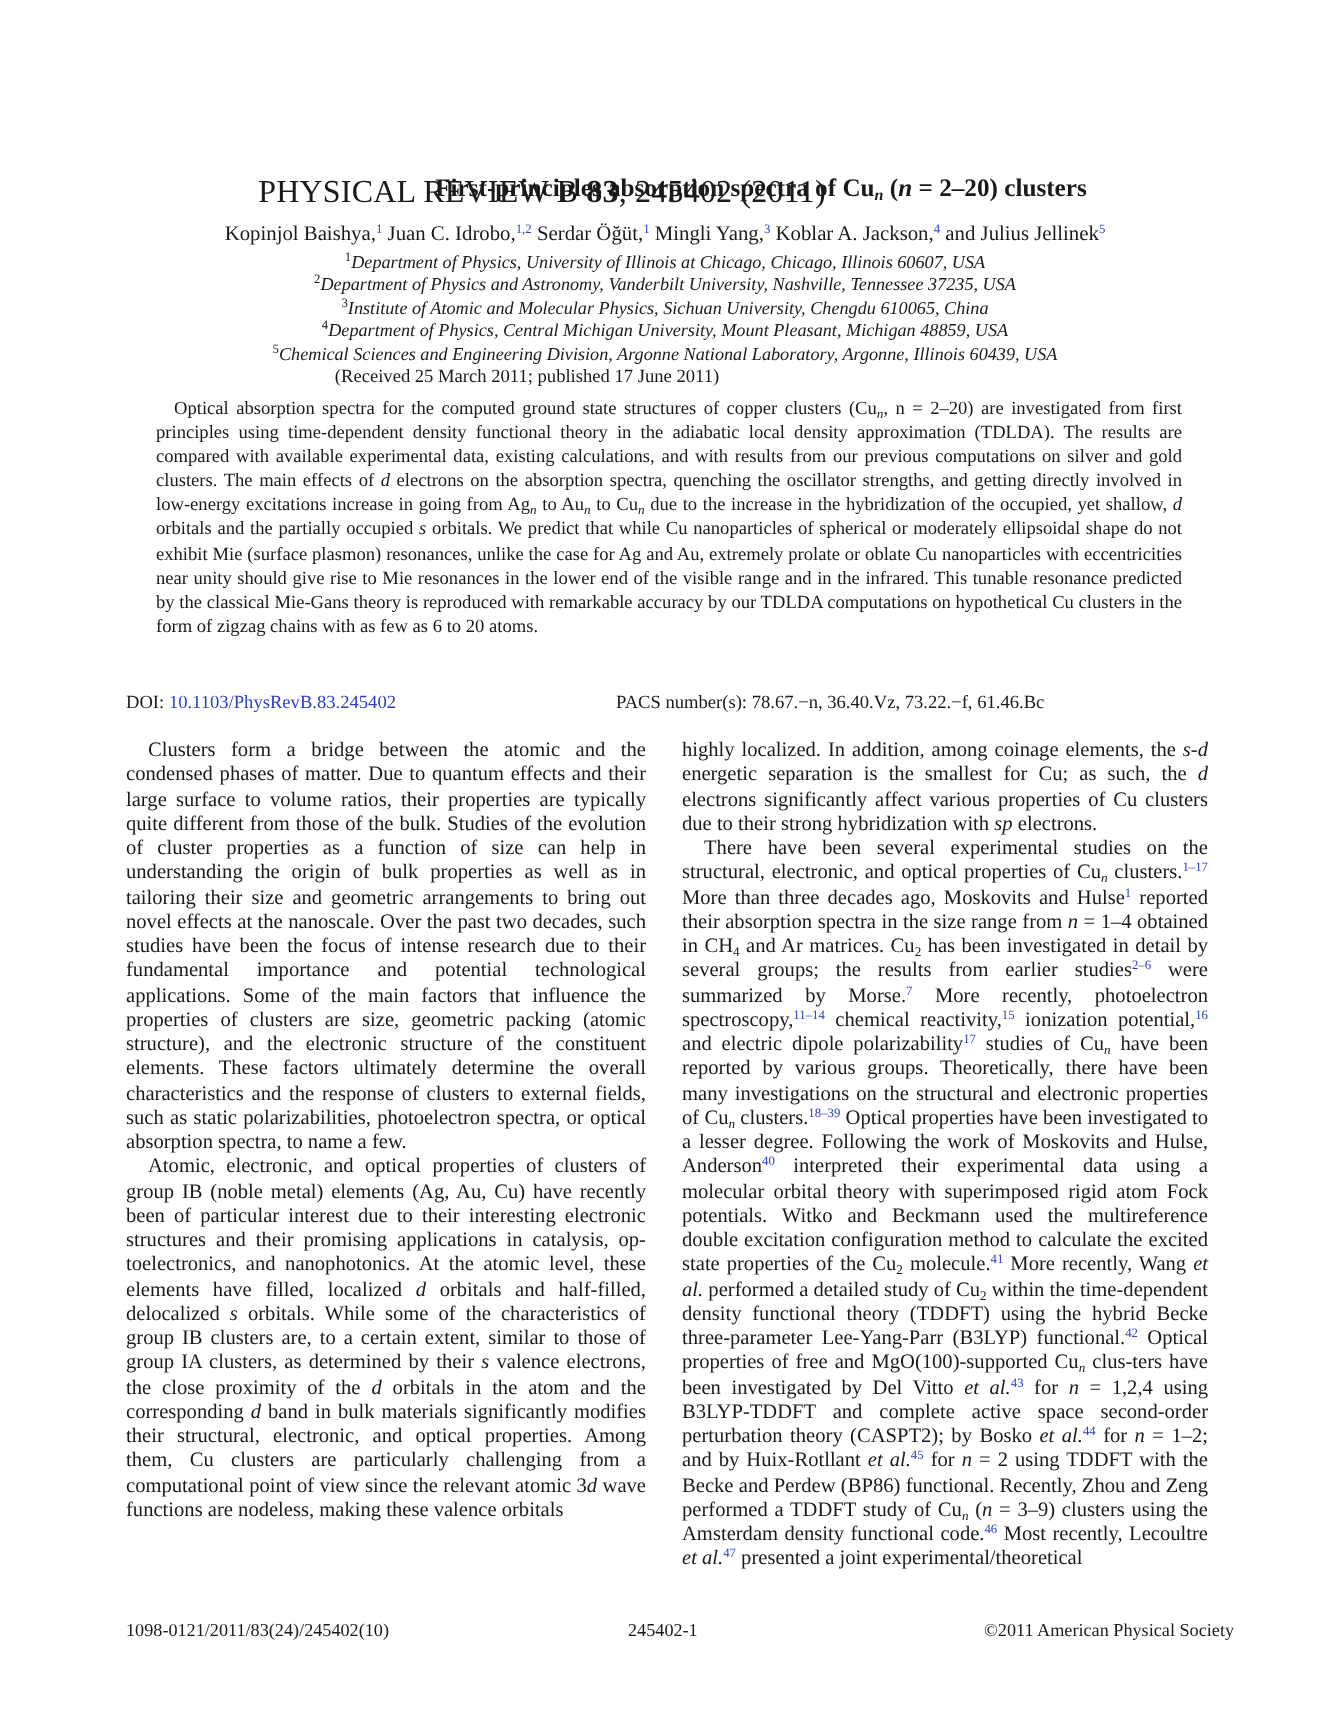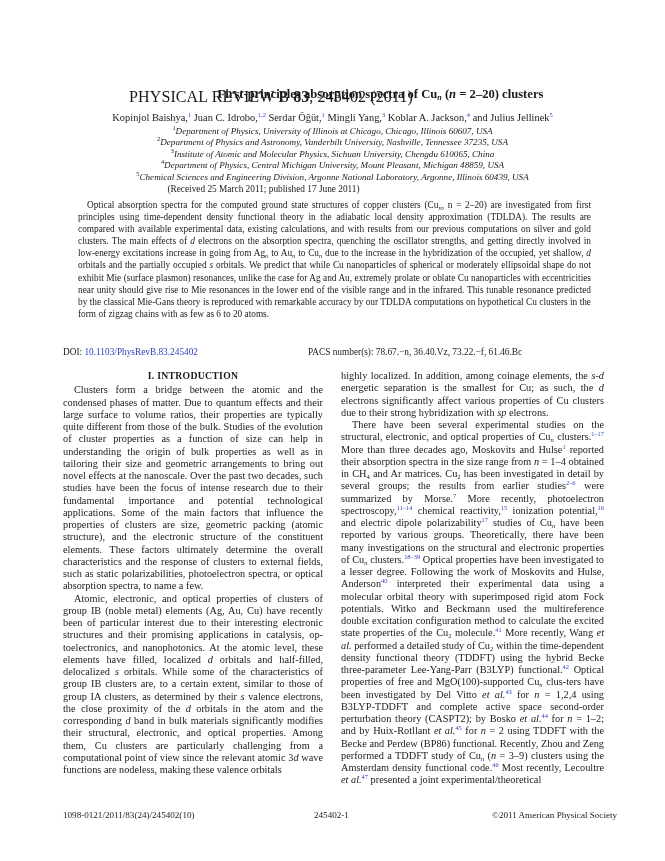--- a/index.html
+++ b/index.html
@@ -58,21 +58,20 @@
 <div class="abs received">(Received 25 March 2011; published 17 June 2011)</div>
 
 <div class="abs abstract">
   <p><span>Optical absorption spectra for the computed ground state structures of copper clusters (Cu</span><sub style="font-style:italic">n</sub><span>, n = 2–20) are investigated from first principles using time-dependent density functional theory in the adiabatic local density approximation (TDLDA). The results are compared with available experimental data, existing calculations, and with results from our previous computations on silver and gold clusters. The main effects of </span><i>d</i><span> electrons on the absorption spectra, quenching the oscillator strengths, and getting directly involved in low-energy excitations increase in going from Ag</span><sub style="font-style:italic">n</sub><span> to Au</span><sub style="font-style:italic">n</sub><span> to Cu</span><sub style="font-style:italic">n</sub><span> due to the increase in the hybridization of the occupied, yet shallow, </span><i>d</i><span> orbitals and the partially occupied </span><i>s</i><span> orbitals. We predict that while Cu nanoparticles of spherical or moderately ellipsoidal shape do not exhibit Mie (surface plasmon) resonances, unlike the case for Ag and Au, extremely prolate or oblate Cu nanoparticles with eccentricities near unity should give rise to Mie resonances in the lower end of the visible range and in the infrared. This tunable resonance predicted by the classical Mie-Gans theory is reproduced with remarkable accuracy by our TDLDA computations on hypothetical Cu clusters in the form of zigzag chains with as few as 6 to 20 atoms.</span></p>
 </div>
 
 <div class="abs doi"><span>DOI: </span><a class="link">10.1103/PhysRevB.83.245402</a></div>
 <div class="abs pacs">PACS number(s): 78.67.−n, 36.40.Vz, 73.22.−f, 61.46.Bc</div>
 
 <div class="abs col left">
-  <div class="section-head">I. INTRODUCTION</div>
   <p>Clusters form a bridge between the atomic and the condensed phases of matter. Due to quantum effects and their large surface to volume ratios, their properties are typically quite different from those of the bulk. Studies of the evolution of cluster properties as a function of size can help in understanding the origin of bulk properties as well as in tailoring their size and geometric arrangements to bring out novel effects at the nanoscale. Over the past two decades, such studies have been the focus of intense research due to their fundamental importance and potential technological applications. Some of the main factors that influence the properties of clusters are size, geometric packing (atomic structure), and the electronic structure of the constituent elements. These factors ultimately determine the overall characteristics and the response of clusters to external fields, such as static polarizabilities, photoelectron spectra, or optical absorption spectra, to name a few.</p>
   <p><span>Atomic, electronic, and optical properties of clusters of group IB (noble metal) elements (Ag, Au, Cu) have recently been of particular interest due to their interesting electronic structures and their promising applications in catalysis, op-toelectronics, and nanophotonics. At the atomic level, these elements have filled, localized </span><i>d</i><span> orbitals and half-filled, delocalized </span><i>s</i><span> orbitals. While some of the characteristics of group IB clusters are, to a certain extent, similar to those of group IA clusters, as determined by their </span><i>s</i><span> valence electrons, the close proximity of the </span><i>d</i><span> orbitals in the atom and the corresponding </span><i>d</i><span> band in bulk materials significantly modifies their structural, electronic, and optical properties. Among them, Cu clusters are particularly challenging from a computational point of view since the relevant atomic 3</span><i>d</i><span> wave functions are nodeless, making these valence orbitals</span></p>
 </div>
 
 <div class="abs col right">
   <p class="noindent"><span>highly localized. In addition, among coinage elements, the </span><i>s-d</i><span> energetic separation is the smallest for Cu; as such, the </span><i>d</i><span> electrons significantly affect various properties of Cu clusters due to their strong hybridization with </span><i>sp</i><span> electrons.</span></p>
   <p><span>There have been several experimental studies on the structural, electronic, and optical properties of Cu</span><sub style="font-style:italic">n</sub><span> clusters.</span><sup>1–17</sup><span> More than three decades ago, Moskovits and Hulse</span><sup>1</sup><span> reported their absorption spectra in the size range from </span><i>n</i><span> = 1–4 obtained in CH</span><sub>4</sub><span> and Ar matrices. Cu</span><sub>2</sub><span> has been investigated in detail by several groups; the results from earlier studies</span><sup>2–6</sup><span> were summarized by Morse.</span><sup>7</sup><span> More recently, photoelectron spectroscopy,</span><sup>11–14</sup><span> chemical reactivity,</span><sup>15</sup><span> ionization potential,</span><sup>16</sup><span> and electric dipole polarizability</span><sup>17</sup><span> studies of Cu</span><sub style="font-style:italic">n</sub><span> have been reported by various groups. Theoretically, there have been many investigations on the structural and electronic properties of Cu</span><sub style="font-style:italic">n</sub><span> clusters.</span><sup>18–39</sup><span> Optical properties have been investigated to a lesser degree. Following the work of Moskovits and Hulse, Anderson</span><sup>40</sup><span> interpreted their experimental data using a molecular orbital theory with superimposed rigid atom Fock potentials. Witko and Beckmann used the multireference double excitation configuration method to calculate the excited state properties of the Cu</span><sub>2</sub><span> molecule.</span><sup>41</sup><span> More recently, Wang </span><i>et al.</i><span> performed a detailed study of Cu</span><sub>2</sub><span> within the time-dependent density functional theory (TDDFT) using the hybrid Becke three-parameter Lee-Yang-Parr (B3LYP) functional.</span><sup>42</sup><span> Optical properties of free and MgO(100)-supported Cu</span><sub style="font-style:italic">n</sub><span> clus-ters have been investigated by Del Vitto </span><i>et al.</i><sup>43</sup><span> for </span><i>n</i><span> = 1,2,4 using B3LYP-TDDFT and complete active space second-order perturbation theory (CASPT2); by Bosko </span><i>et al.</i><sup>44</sup><span> for </span><i>n</i><span> = 1–2; and by Huix-Rotllant </span><i>et al.</i><sup>45</sup><span> for </span><i>n</i><span> = 2 using TDDFT with the Becke and Perdew (BP86) functional. Recently, Zhou and Zeng performed a TDDFT study of Cu</span><sub style="font-style:italic">n</sub><span> (</span><i>n</i><span> = 3–9) clusters using the Amsterdam density functional code.</span><sup>46</sup><span> Most recently, Lecoultre </span><i>et al.</i><sup>47</sup><span> presented a joint experimental/theoretical</span></p>
 </div>
 
 <div class="abs footer f-left">1098-0121/2011/83(24)/245402(10)</div>

